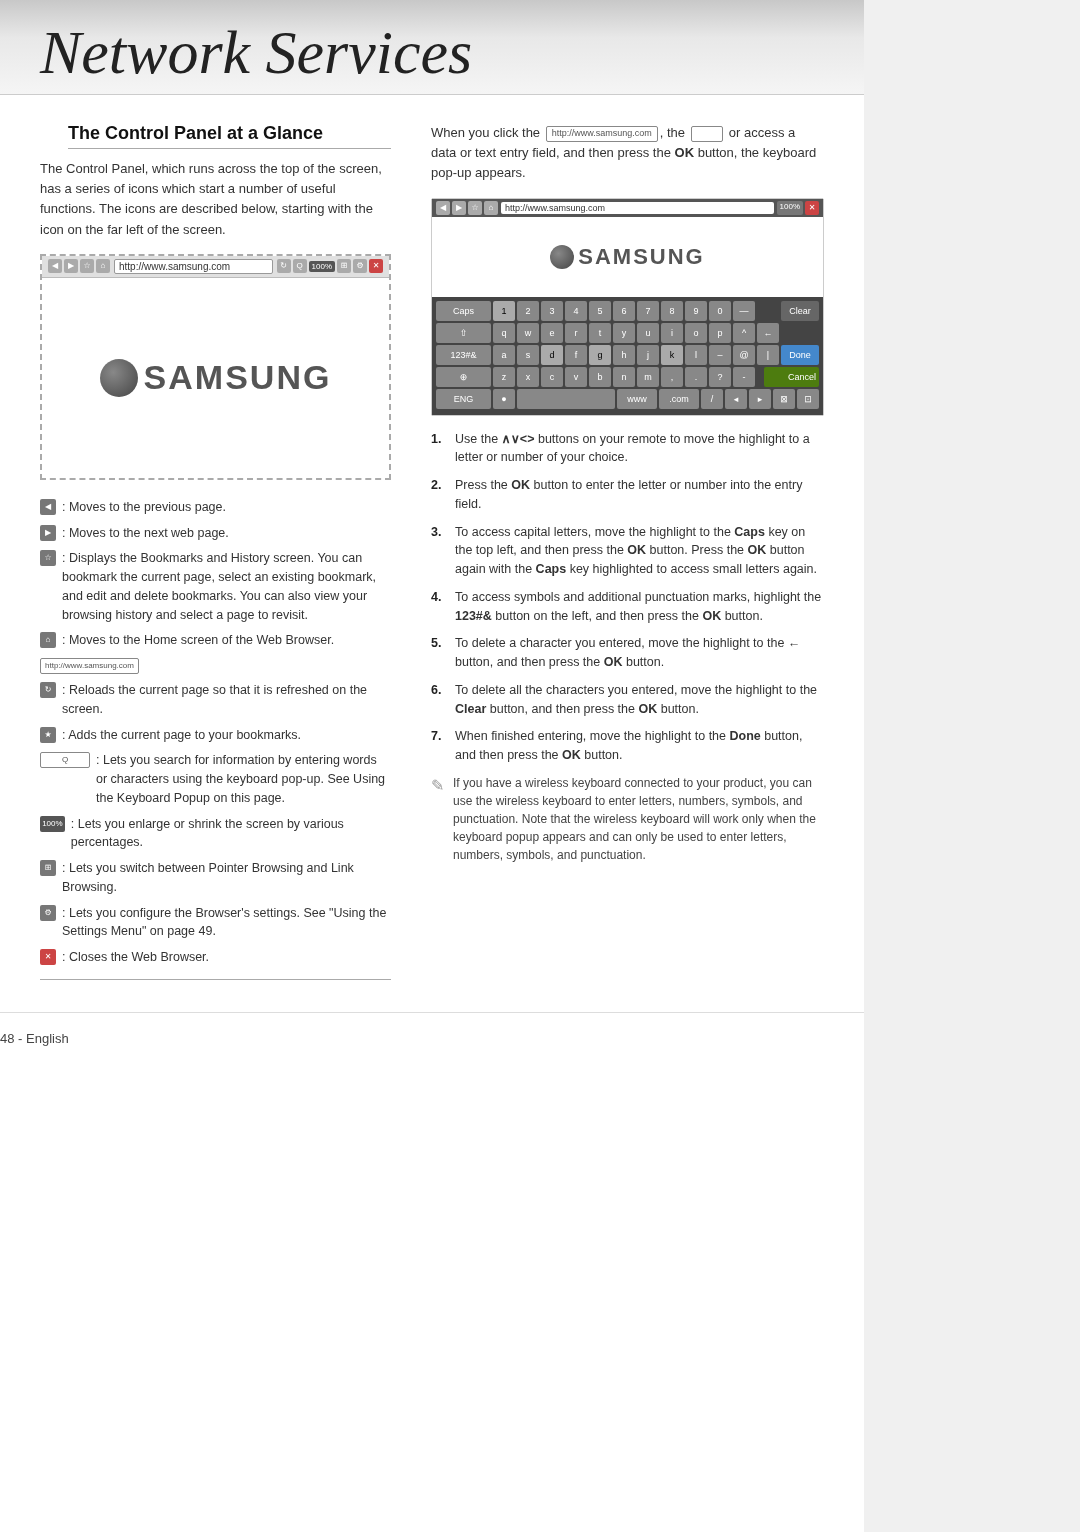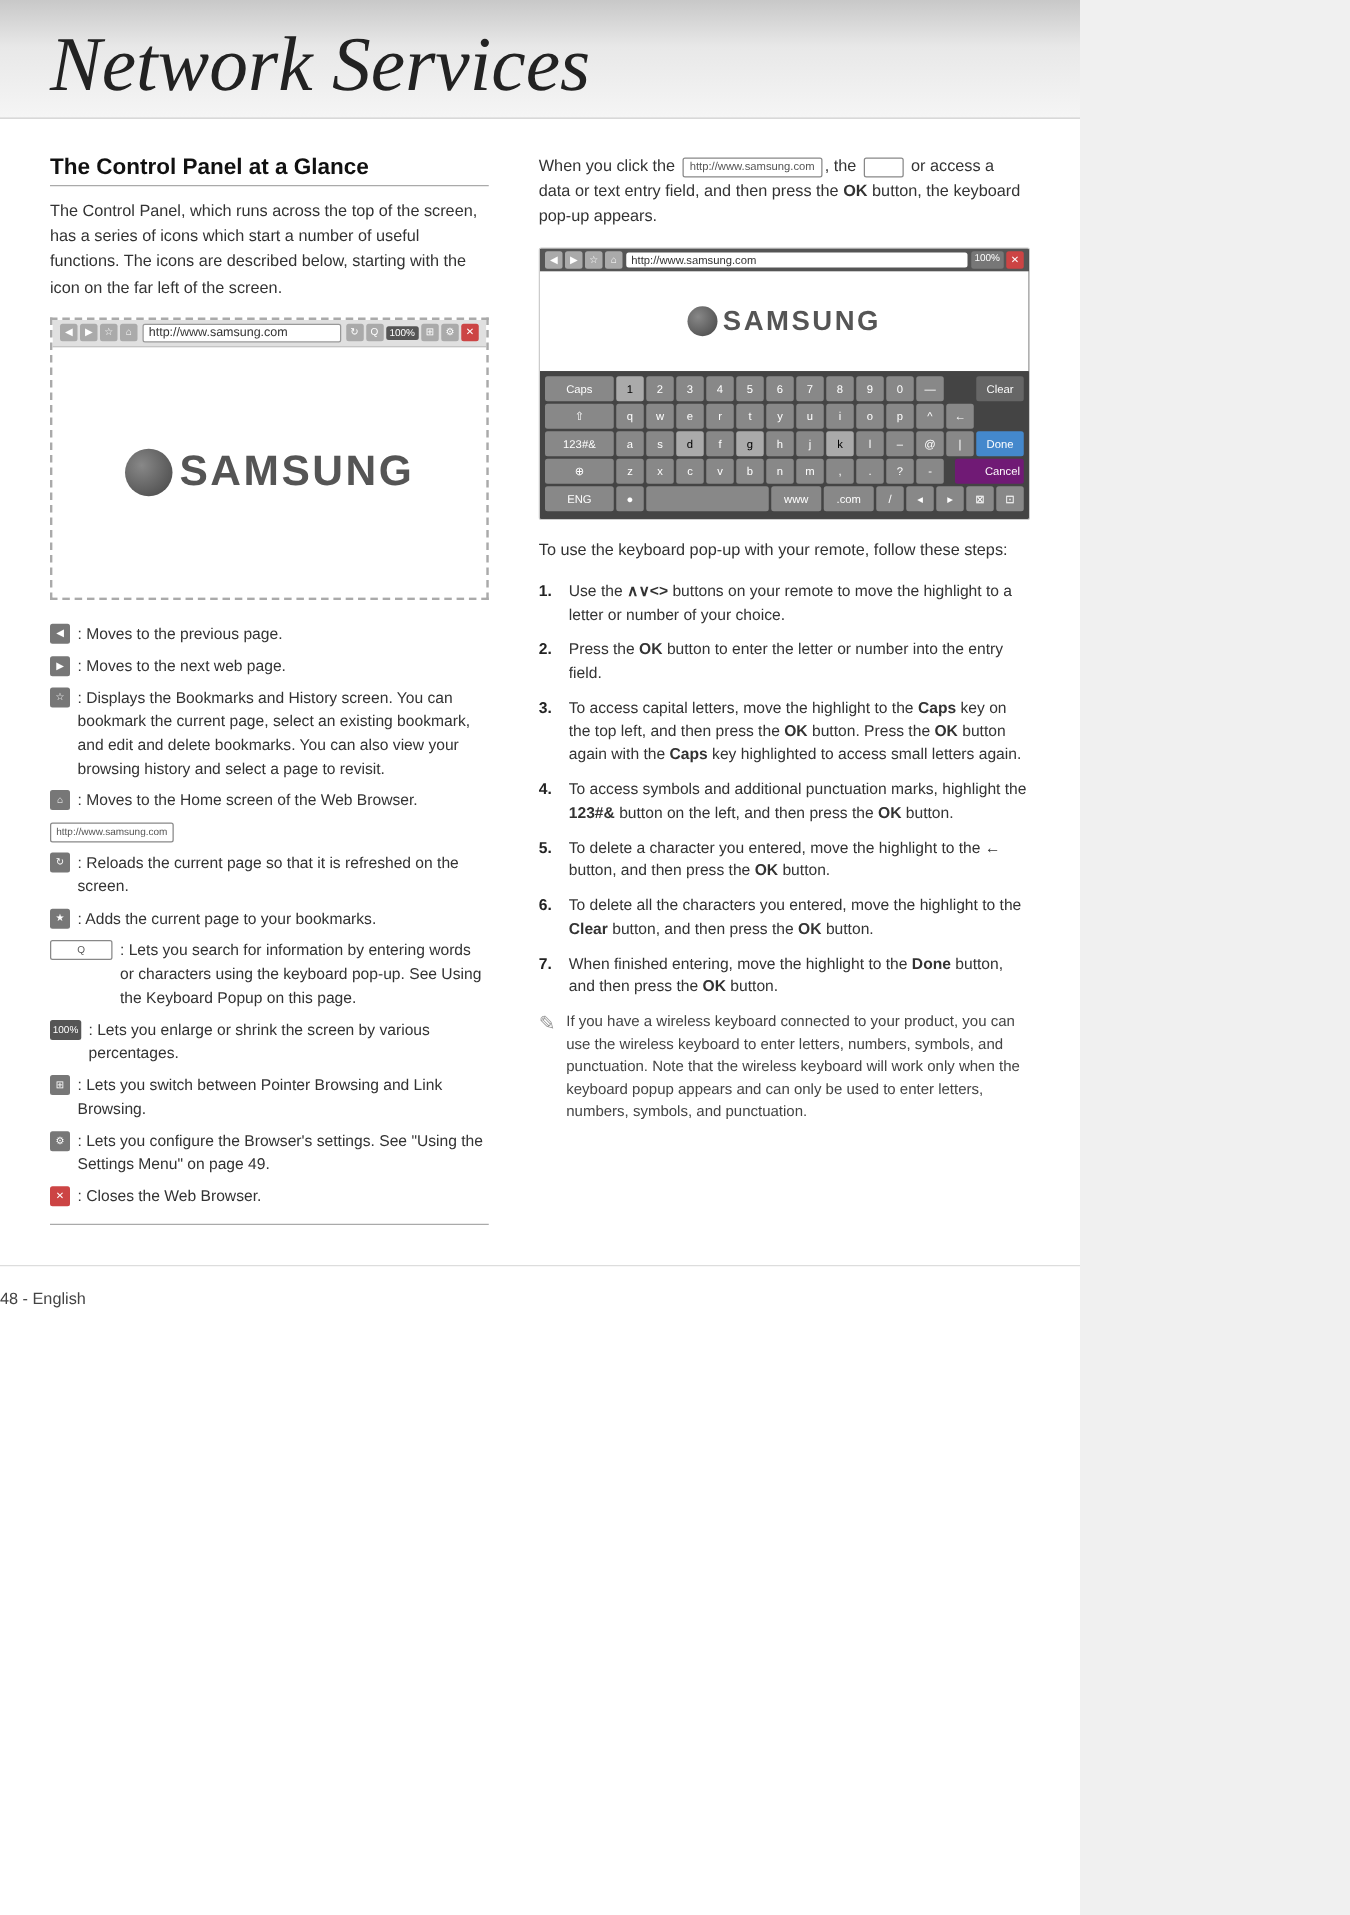--- a/index.html
+++ b/index.html
@@ -52,20 +52,21 @@
 
     h2 {
       font-size: 18px;
       font-weight: bold;
       margin-bottom: 10px;
       color: #111;
     }
     h2.section-title {
       border-bottom: 1px solid #aaa;
       padding-bottom: 4px;
+      margin-left: 28px;
     }
 
     .intro-text {
       font-size: 13px;
       line-height: 1.55;
       color: #333;
       margin-bottom: 14px;
     }
 
     
@@ -249,21 +250,21 @@
       border-radius: 2px;
       display: flex; align-items: center; justify-content: center;
       cursor: pointer;
       padding: 0 3px;
     }
     .kb-key.wide { min-width: 40px; }
     .kb-key.wider { min-width: 55px; }
     .kb-key.active { background: #aaa; color: #000; }
     .kb-key.clear-btn { background: #666; color: #fff; min-width: 38px; }
     .kb-key.done-btn { background: #4488cc; color: #fff; min-width: 38px; }
-    .kb-key.cancel-btn { background: #701a75; color: #fff; min-width: 38px; padding-left: 24px; }
+    .kb-key.cancel-btn { background: #4d7c0f; color: #fff; min-width: 38px; padding-left: 24px; }
     .kb-spacebar { flex: 1; background: #888; height: 20px; border-radius: 2px; }
 
     
     .numbered-list {
       padding-left: 0;
       list-style: none;
     }
     .numbered-list li {
       display: flex;
       gap: 8px;
@@ -520,21 +521,20 @@
             <div class="kb-key wide">.com</div>
             <div class="kb-key">/</div>
             <div class="kb-key">◂</div>
             <div class="kb-key">▸</div>
             <div class="kb-key">⊠</div>
             <div class="kb-key">⊡</div>
           </div>
         </div>
       </div>
 
-      <p class="intro-text">To use the keyboard pop-up with your remote, follow these steps:</p>
 
       <ol class="numbered-list">
         <li>
           <span class="num-label">1.</span>
           <span>Use the <strong>∧∨&lt;&gt;</strong> buttons on your remote to move the highlight to a letter or number of your choice.</span>
         </li>
         <li>
           <span class="num-label">2.</span>
           <span>Press the <strong>OK</strong> button to enter the letter or number into the entry field.</span>
         </li>

